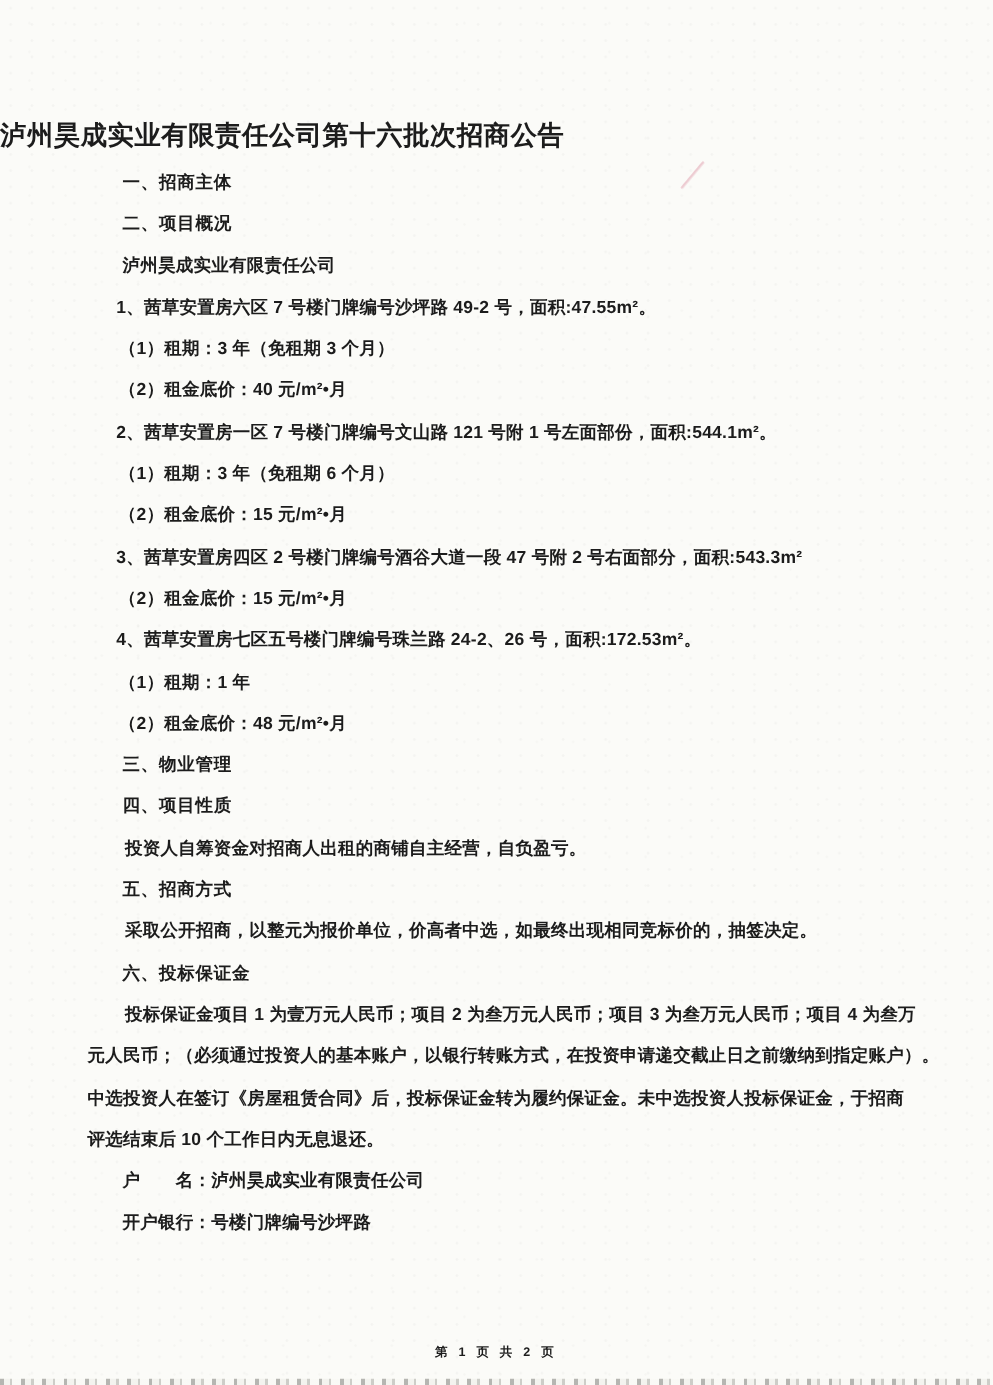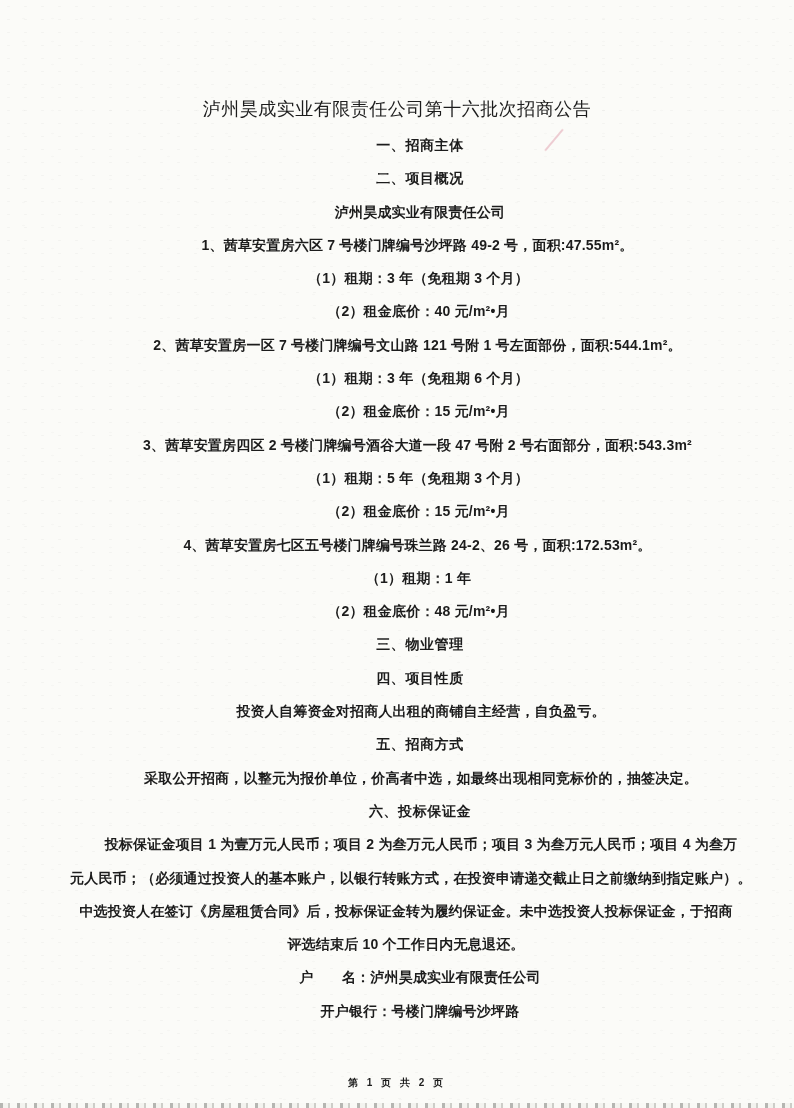--- a/index.html
+++ b/index.html
@@ -12,26 +12,25 @@
       radial-gradient(rgba(40,40,35,0.022) 1px, transparent 1.3px);
     background-size:17px 13px, 29px 23px;
     background-position:0 0, 9px 7px;
     font-family:"Liberation Sans","DejaVu Sans",sans-serif;
     color:#1c1c1c;
     -webkit-font-smoothing:antialiased;
   }
   .page{position:absolute;inset:0;}
   .title{
     margin:94px 0 0 0;
-    text-align:center;
-    font-size:18px;line-height:30px;
-    font-weight:400;letter-spacing:0.5px;
+    font-size:21px;line-height:30px;
+    font-weight:700;letter-spacing:0.5px;
     white-space:nowrap;
   }
-  .content{margin-top:5px;padding:0 52px 0 70px;text-align:center;}
+  .content{margin-top:5px;padding:0 52px 0 70px;}
   .line{
     margin:0;height:33.3px;line-height:33.3px;
     font-size:14px;font-weight:600;
     white-space:nowrap;letter-spacing:0.2px;
   }
   .heading{font-weight:700;letter-spacing:0.6px;}
   .in-flush{padding-left:0;}
   .in-item{padding-left:23px;}
   .in-sub{padding-left:25px;}
   .in-head{padding-left:28px;}
@@ -69,21 +68,20 @@
       <p class="line heading in-head">一、招商主体</p>
       <p class="line heading in-head">二、项目概况</p>
       <p class="line in-head">泸州昊成实业有限责任公司</p>
       <p class="line in-item">1、茜草安置房六区 7 号楼门牌编号沙坪路 49-2 号，面积:47.55m²。</p>
       <p class="line in-sub">（1）租期：3 年（免租期 3 个月）</p>
       <p class="line in-sub">（2）租金底价：40 元/m²•月</p>
       <p class="line in-item">2、茜草安置房一区 7 号楼门牌编号文山路 121 号附 1 号左面部份，面积:544.1m²。</p>
       <p class="line in-sub">（1）租期：3 年（免租期 6 个月）</p>
       <p class="line in-sub">（2）租金底价：15 元/m²•月</p>
       <p class="line in-item">3、茜草安置房四区 2 号楼门牌编号酒谷大道一段 47 号附 2 号右面部分，面积:543.3m²</p>
-      <p class="line in-sub">（1）租期：5 年（免租期 3 个月）</p>
       <p class="line in-sub">（2）租金底价：15 元/m²•月</p>
       <p class="line in-item">4、茜草安置房七区五号楼门牌编号珠兰路 24-2、26 号，面积:172.53m²。</p>
       <p class="line in-sub">（1）租期：1 年</p>
       <p class="line in-sub">（2）租金底价：48 元/m²•月</p>
       <p class="line heading in-head">三、物业管理</p>
       <p class="line heading in-head">四、项目性质</p>
       <p class="line in-para">投资人自筹资金对招商人出租的商铺自主经营，自负盈亏。</p>
       <p class="line heading in-head">五、招商方式</p>
       <p class="line in-para">采取公开招商，以整元为报价单位，价高者中选，如最终出现相同竞标价的，抽签决定。</p>
       <p class="line heading in-head">六、投标保证金</p>

